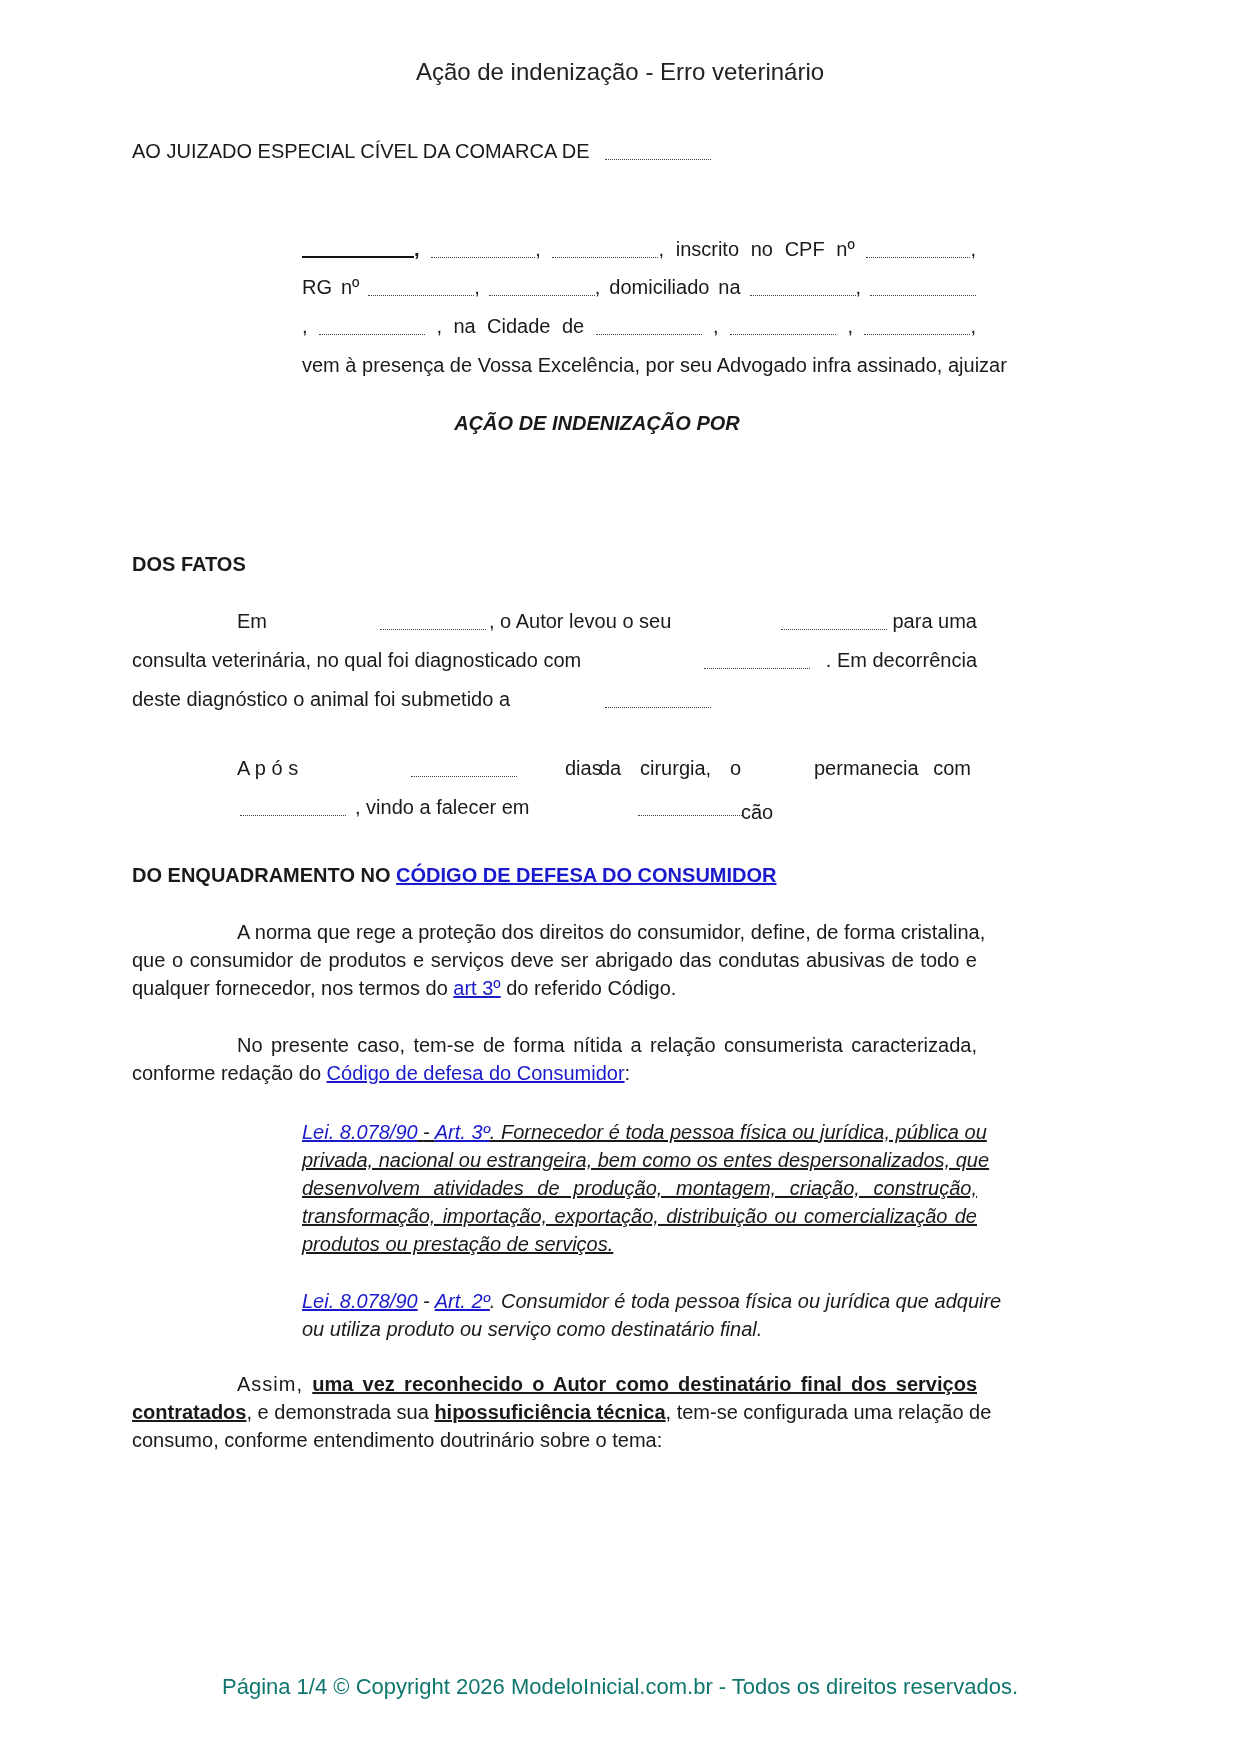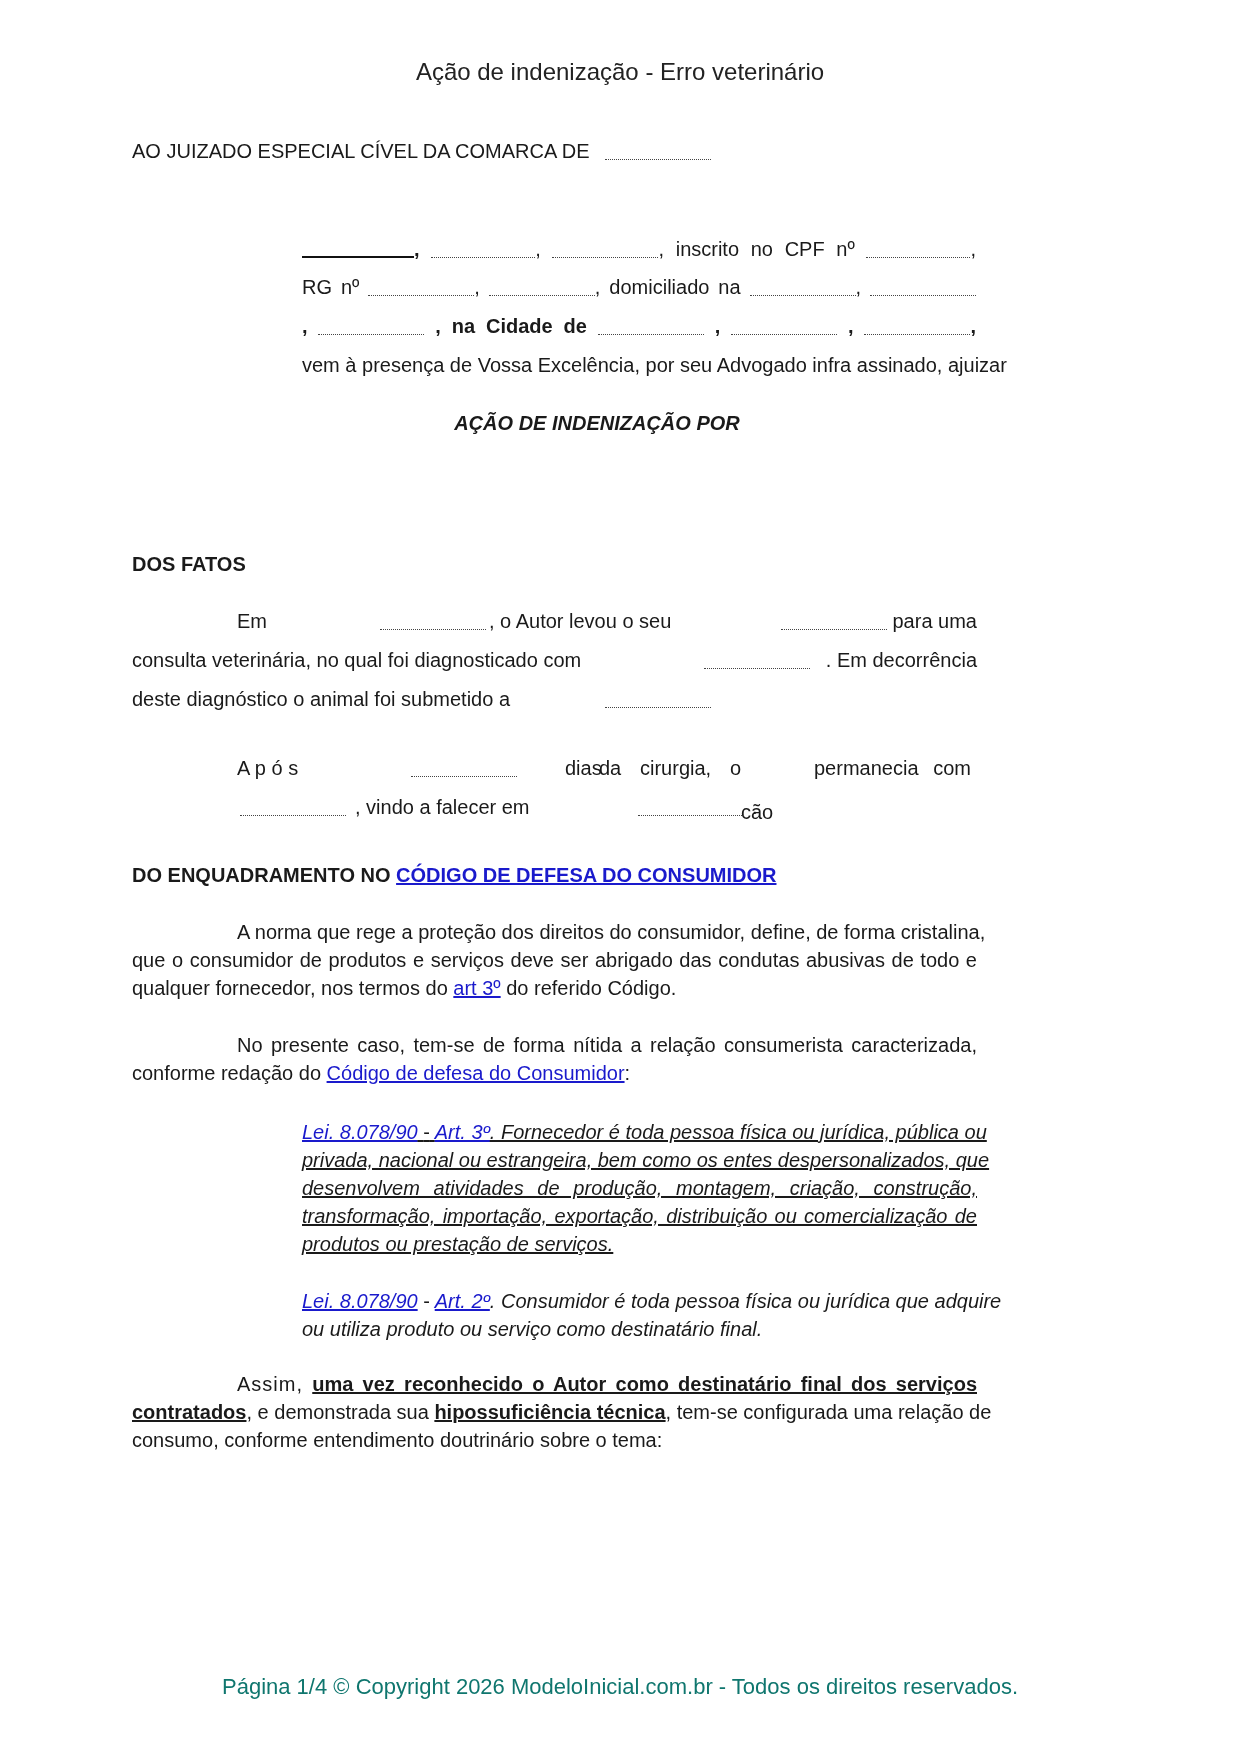--- a/index.html
+++ b/index.html
@@ -48,21 +48,21 @@
 </div>
 
 <div class="abs t jline" style="top:275px; left:302px; width:674px;">
   <span>RG nº</span>
   <span class="blank" style="width:106px;"></span><span>,</span>
   <span class="blank" style="width:106px;"></span><span>, domiciliado na</span>
   <span class="blank" style="width:106px;"></span><span>,</span>
   <span class="blank" style="width:106px;"></span>
 </div>
 
-<div class="abs t jline" style="top:314px; left:302px; width:674px;font-weight:bold;">
+<div class="abs t jline" style="top:314px; left:302px; width:674px;">
   <span>,</span>
   <span class="blank" style="width:106px;"></span>
   <span>,  na  Cidade  de</span>
   <span class="blank" style="width:106px;"></span>
   <span>,</span>
   <span class="blank" style="width:106px;"></span>
   <span>,</span>
   <span class="blank" style="width:106px;"></span><span>,</span>
 </div>
 

